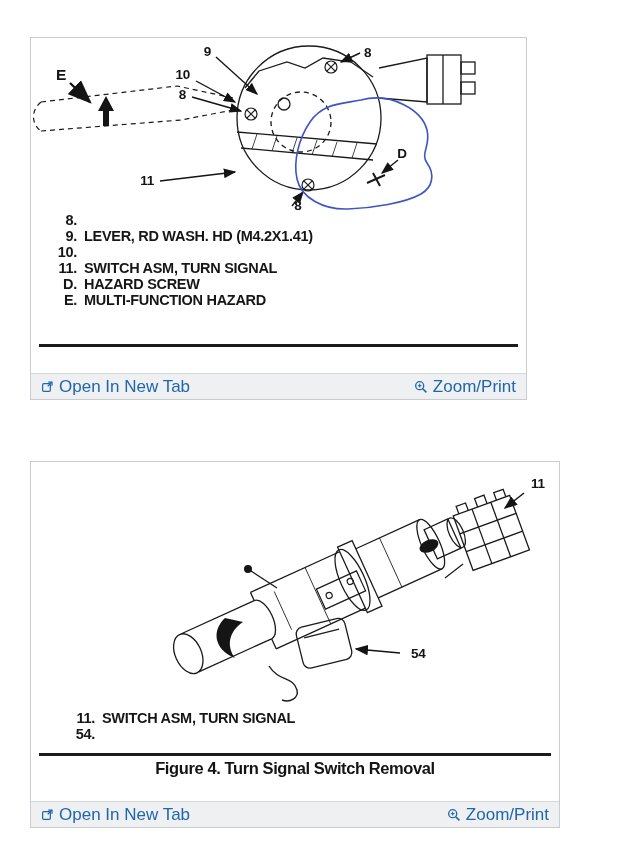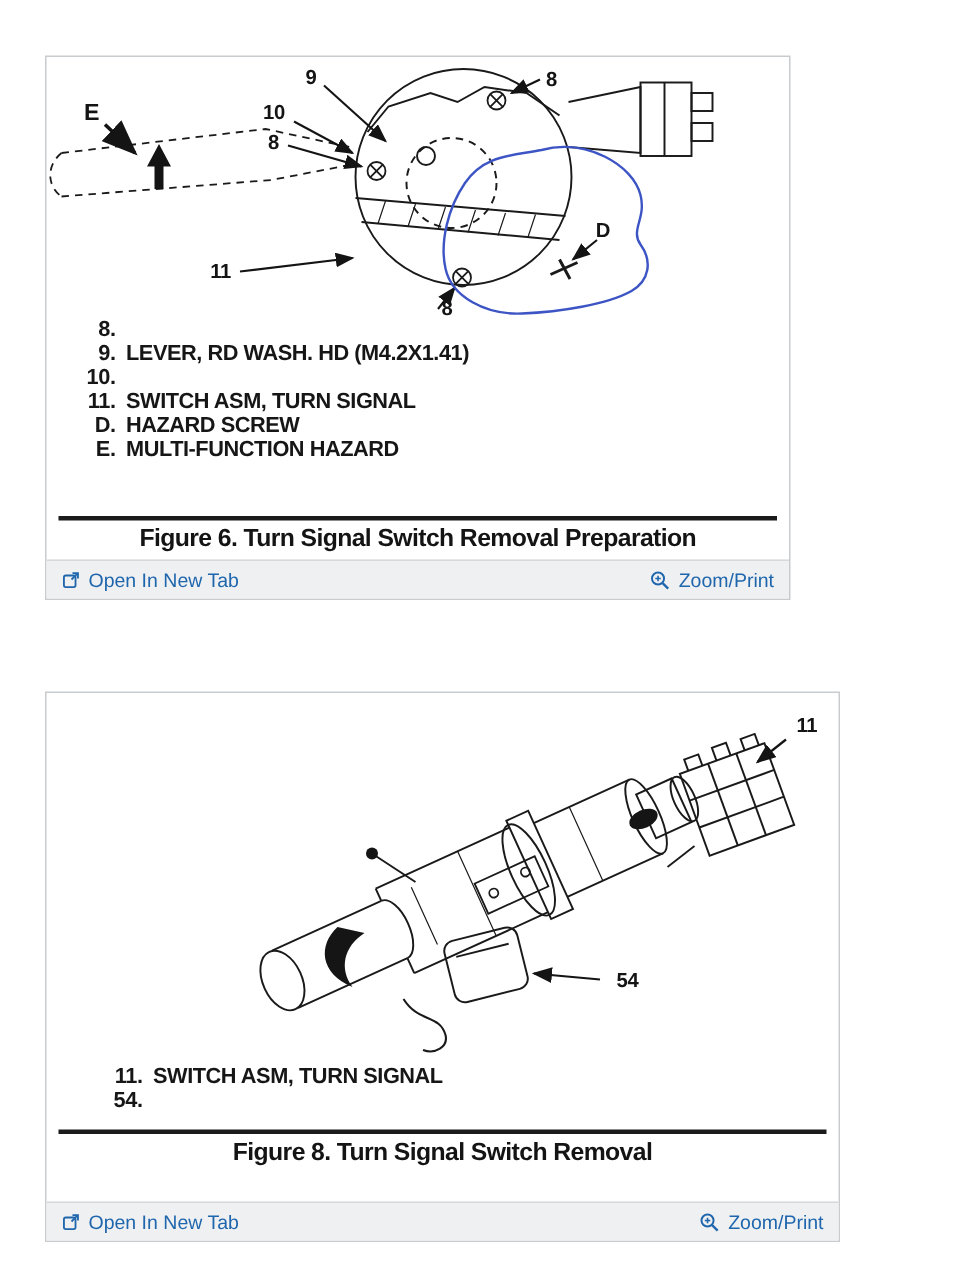--- a/index.html
+++ b/index.html
@@ -45,21 +45,21 @@
   }
 
   .panel-footer {
     margin-top:auto; height:26px; flex:0 0 26px;
     background:#eef0f2; border-top:1px solid #d6d9dc;
     display:flex; align-items:center; justify-content:space-between;
     padding:0 10px; box-sizing:border-box;
   }
   .footer-link {
     display:flex; align-items:center; gap:5px;
-    color:#1f66ad; font-size:13px; text-decoration:none; cursor:pointer;
+    color:#1f66ad; font-size:17px; text-decoration:none; cursor:pointer;
   }
   .footer-link svg { display:block; }
 </style>
 </head>
 <body>
 
 <section class="panel panel-fig6">
 
   <div class="diagram">
     <svg viewBox="0 0 495 174" width="495" height="174">
@@ -159,21 +159,20 @@
       <span class="legend-key">D.</span>
       <span class="legend-label">HAZARD SCREW</span>
     </div>
     <div class="legend-row">
       <span class="legend-key">E.</span>
       <span class="legend-label">MULTI-FUNCTION HAZARD</span>
     </div>
   </div>
 
   <div class="caption-rule"></div>
-  <div class="caption">Figure 6. Turn Signal Switch Removal Preparation</div>
 
   <div class="panel-footer">
     <a class="footer-link" href="#">
       <svg width="13" height="13" viewBox="0 0 16 16">
         <rect x="2" y="4.5" width="9.5" height="9.5" rx="1.5" fill="none" stroke="currentColor" stroke-width="1.5"></rect>
         <path d="M9,2.5 H13.5 V7" fill="none" stroke="currentColor" stroke-width="1.5"></path>
         <line x1="13.2" y1="2.8" x2="8.2" y2="7.8" stroke="currentColor" stroke-width="1.5"></line>
       </svg>
       <span>Open In New Tab</span>
     </a>
@@ -259,21 +258,21 @@
     <div class="legend-row">
       <span class="legend-key">11.</span>
       <span class="legend-label">SWITCH ASM, TURN SIGNAL</span>
     </div>
     <div class="legend-row">
       <span class="legend-key">54.</span>
     </div>
   </div>
 
   <div class="caption-rule"></div>
-  <div class="caption">Figure 8. Turn Signal Switch Removal</div>
+  <div class="caption">Figure 4. Turn Signal Switch Removal</div>
 
   <div class="panel-footer">
     <a class="footer-link" href="#">
       <svg width="13" height="13" viewBox="0 0 16 16">
         <rect x="2" y="4.5" width="9.5" height="9.5" rx="1.5" fill="none" stroke="currentColor" stroke-width="1.5"></rect>
         <path d="M9,2.5 H13.5 V7" fill="none" stroke="currentColor" stroke-width="1.5"></path>
         <line x1="13.2" y1="2.8" x2="8.2" y2="7.8" stroke="currentColor" stroke-width="1.5"></line>
       </svg>
       <span>Open In New Tab</span>
     </a>

